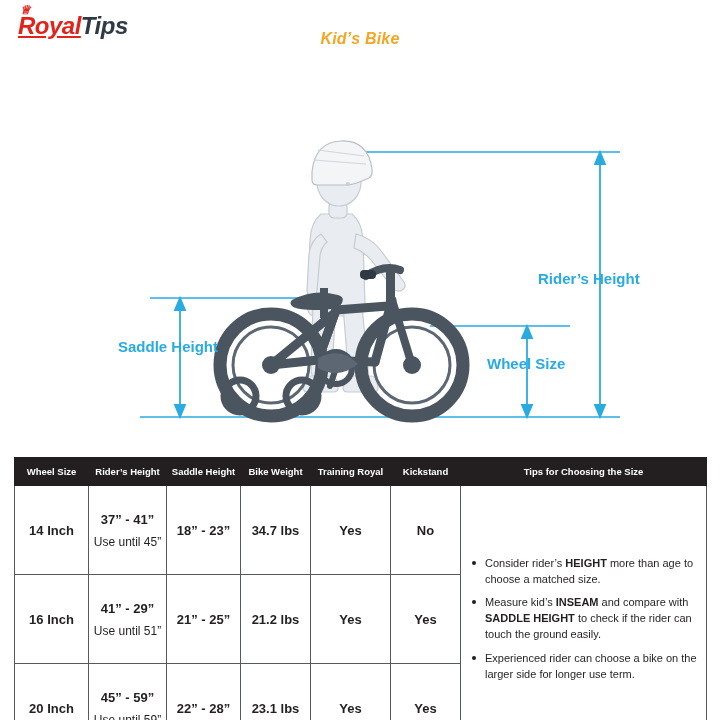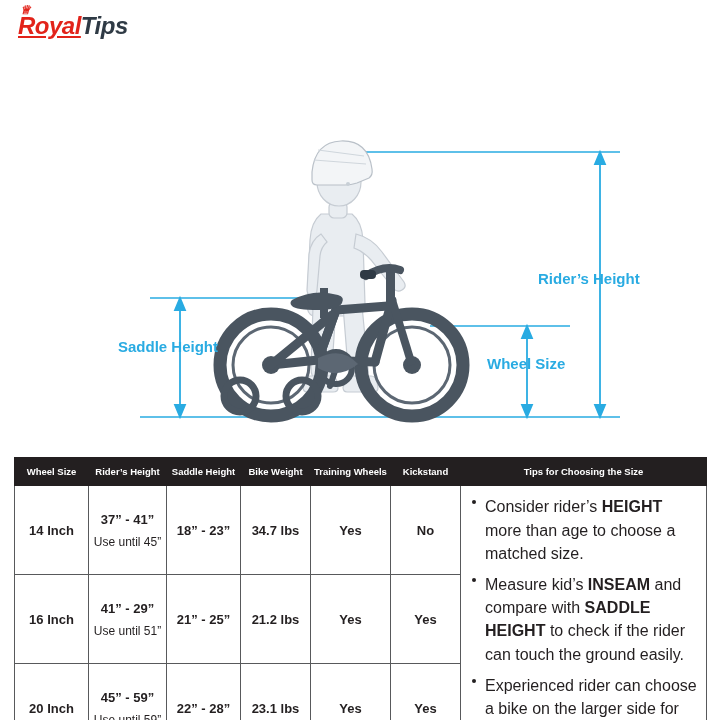--- a/index.html
+++ b/index.html
@@ -131,21 +131,21 @@
     font-weight: normal;
   }
   .tips-list {
     margin: 0;
     padding: 0;
     list-style: none;
   }
   .tips-list li {
     position: relative;
     padding-left: 14px;
-    font-size: 16px;
+    font-size: 11px;
     font-weight: normal;
     line-height: 1.45;
     color: #231f20;
     margin-bottom: 8px;
   }
   .tips-list li:last-child { margin-bottom: 0; }
   .tips-list li::before {
     content: "";
     position: absolute;
     left: 1px;
@@ -168,20 +168,21 @@
 </style>
 </head>
 <body>
 
 <div class="logo">
   <span class="crown">♕</span>
   <span class="royal">Royal</span><span class="baby">Tips</span>
 </div>
 
 <div class="title-wrap">
+  <div class="title-sub">Kid’s Bike</div>
 </div>
 
 <div class="illustration">
   <svg width="720" height="340" viewBox="0 0 720 340" xmlns="http://www.w3.org/2000/svg">
 
     <line x1="140" y1="307" x2="620" y2="307" stroke="#29abe2" stroke-width="1.6"></line>
 
     <line x1="330" y1="42" x2="620" y2="42" stroke="#29abe2" stroke-width="1.6"></line>
 
     <line x1="150" y1="188" x2="330" y2="188" stroke="#29abe2" stroke-width="1.6"></line>
@@ -285,21 +286,21 @@
         <col class="c4">
         <col class="c5">
         <col class="c6">
     </colgroup>
     <thead>
       <tr>
         <th>Wheel Size</th>
         <th>Rider’s Height</th>
         <th>Saddle Height</th>
         <th>Bike Weight</th>
-        <th>Training Wheels</th>
+        <th>Training Royal</th>
         <th>Kickstand</th>
         <th>Tips for Choosing the Size</th>
       </tr>
     </thead>
     <tbody>
       <tr>
         <td>14 Inch</td>
         <td>
           <span>37” - 41”</span>
           <span class="sub">Use until 45”</span>

